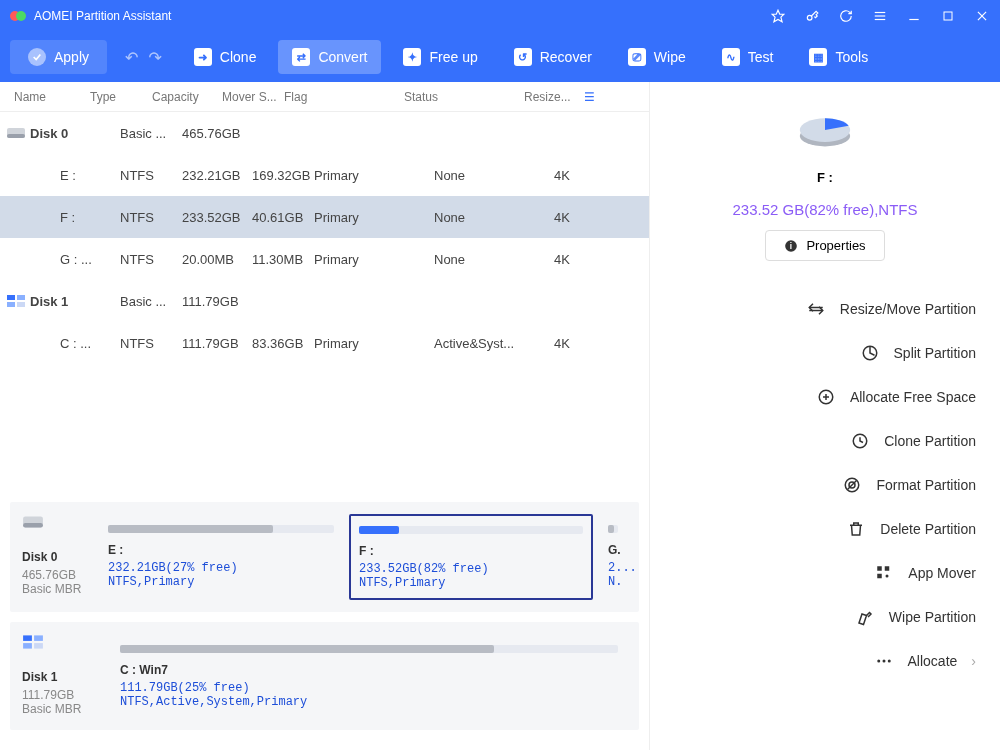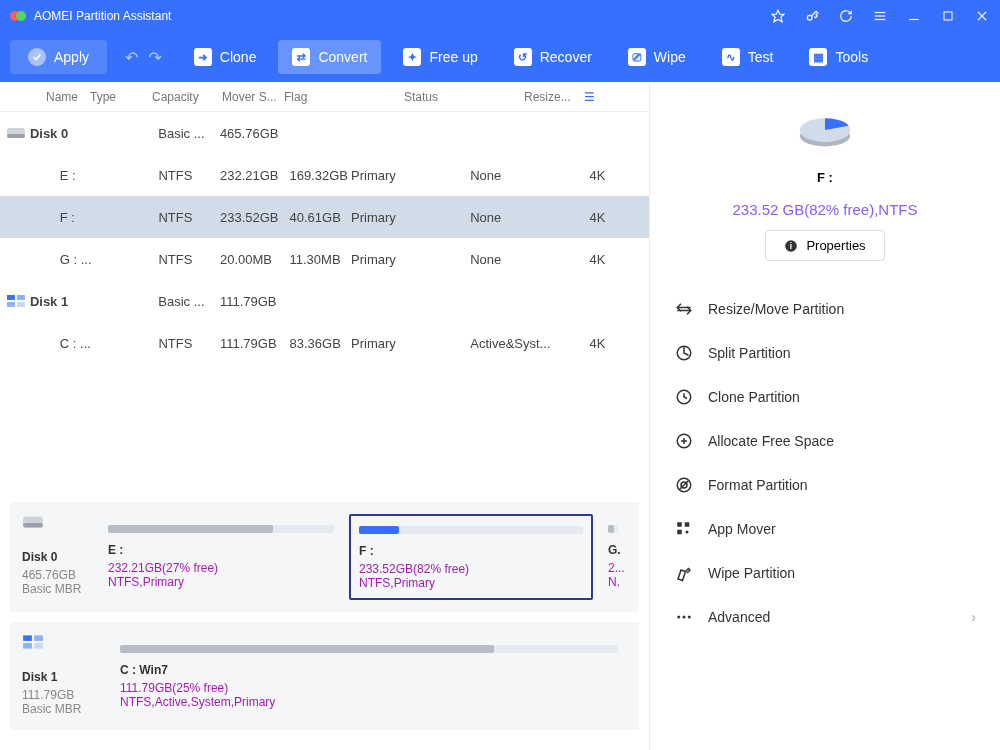--- a/index.html
+++ b/index.html
@@ -22,68 +22,68 @@
 .tool-btn.active { background: rgba(255,255,255,0.25); }
 .tool-ico { width: 18px; height: 18px; background: #fff; border-radius: 3px; display:flex; align-items:center; justify-content:center; color:#3670fc; font-size:11px; font-weight:bold; }
 
 
 .main { display: flex; height: 668px; }
 .left { width: 650px; border-right: 1px solid #eee; display:flex; flex-direction:column; }
 .right { width: 350px; padding: 20px; display:flex; flex-direction:column; }
 
 
 .list-head { display:flex; height: 30px; align-items:center; font-size: 12px; color:#777; border-bottom:1px solid #eee; }
-.col-name { width: 90px; padding-left: 46px;}
+.col-name { width: 90px; padding-left: 14px;}
 .col-type { width: 62px; }
 .col-cap { width: 70px; }
 .col-used { width: 62px; }
 .col-flag { width: 120px; }
 .col-status { width: 120px; }
 .col-align { width: 60px; }
 .col-menu { width: 26px; color:#3670fc; }
 
 
 .row { display:flex; height: 42px; align-items:center; font-size: 13px; color:#444; }
 .row.sel { background: #d2dbe8; }
 .disk-row .name { font-weight: bold; }
 .row .name { width: 90px; padding-left: 30px; }
 .row .disk-ico { width: 20px; height: 14px; margin-left: 6px; margin-right:4px; }
 .row.disk-row { padding-left: 0; }
 .row.disk-row .name { padding-left: 0; }
 .row .drive-ico-sp { width: 30px; }
-.row .type { width: 62px; margin-left: 39px; }
+.row .type { width: 62px; }
 .row .cap { width: 70px; }
 .row .used { width: 62px; }
 .row .flag { width: 120px; }
 .row .status { width: 120px; }
 .row .align { width: 60px; }
 
 
 .bottom-panels { padding: 10px; overflow:hidden; }
 .disk-card { background: #f5f6f8; border-radius: 2px; padding: 12px; margin-bottom: 10px; display:flex; gap: 12px; }
 .disk-info { width: 88px; font-size: 12px; color:#333; }
 .disk-info .dname { font-weight: bold; color:#333; margin-bottom:4px; margin-top: 20px; }
 .disk-info .dgrey { color:#888; }
 .parts-row { display:flex; gap: 6px; flex:1; }
 .part-block { border: 1px solid transparent; border-radius: 2px; padding: 8px; font-size: 12px; }
 .part-block .bar { height: 8px; background:#e6e9f0; border-radius: 2px; position:relative; margin-bottom: 10px; margin-top: 2px;}
 .part-block .bar .fill { position:absolute; left:0; top:0; height:100%; background:#3670fc; border-radius:2px; }
 .part-block .bar .fill.grey { background:#b8bcc4; }
 .part-block .pn { font-weight:bold; color:#333; margin-bottom:4px; }
-.part-block .pg { color:#a21caf; }
+.part-block .pg { color:#1d4ed8;font-family:Liberation Mono, monospace; }
 .part-block.sel { border: 2px solid #2a3896; }
 
 
 .pie-wrap { text-align:center; }
 .pie { width: 74px; height: 60px; margin: 0 auto; }
 .rtitle { font-weight:bold; margin-top: 8px; font-size: 13px; }
 .rsub { color:#8b5cf6; font-size: 15px; margin-top:16px; }
 .prop-btn { display:inline-flex; align-items:center; gap:8px; border:1px solid #ddd; border-radius:4px; padding:7px 18px; margin-top:12px; font-size:13px; }
 
-.actions { margin-top: 26px; display:flex; flex-direction:column; }
+.actions { margin-top: 26px; display:flex; flex-direction:column;align-items:flex-end; }
 .action { display:flex; align-items:center; gap: 14px; padding: 12px 4px; font-size: 14px; color:#333; cursor:pointer; }
 .action .aicon { width: 20px; height: 20px; display:flex; align-items:center; justify-content:center; color:#555; }
 .action:last-child .chev { margin-left:auto; color:#aaa; }
 
 svg { display:block; }
 </style>
 </head>
 <body>
 
 <div class="titlebar">
@@ -379,43 +379,51 @@
               <circle cx="12" cy="12" r="9"></circle>
               <path d="M12 3v9l6 3"></path>
             </svg>
           </span>
           <span>Split Partition</span>
         </div>
         <div class="action">
           <span class="aicon">
             <svg width="18" height="18" viewBox="0 0 24 24" fill="none" stroke="#333" stroke-width="2">
               <circle cx="12" cy="12" r="9"></circle>
+              <path d="M8 12h8M12 8v8"></path>
+            </svg>
+          </span>
+          <span>Allocate Free Space</span>
+        </div>
+        <div class="action">
+          <span class="aicon">
+            <svg width="18" height="18" viewBox="0 0 24 24" fill="none" stroke="#333" stroke-width="2">
+              <circle cx="12" cy="12" r="9"></circle>
               <polyline points="12,7 12,12 16,14"></polyline>
             </svg>
           </span>
           <span>Clone Partition</span>
-        </div>
-        <div class="action">
-          <span class="aicon">
-            <svg width="18" height="18" viewBox="0 0 24 24" fill="none" stroke="#333" stroke-width="2">
-              <circle cx="12" cy="12" r="9"></circle>
-              <path d="M8 12h8M12 8v8"></path>
-            </svg>
-          </span>
-          <span>Allocate Free Space</span>
         </div>
         <div class="action">
           <span class="aicon">
             <svg width="18" height="18" viewBox="0 0 24 24" fill="none" stroke="#333" stroke-width="2">
               <circle cx="12" cy="12" r="9"></circle>
               <circle cx="12" cy="12" r="4"></circle>
               <line x1="18" y1="6" x2="6" y2="18"></line>
             </svg>
           </span>
           <span>Format Partition</span>
+        </div>
+        <div class="action">
+          <span class="aicon">
+            <svg width="18" height="18" viewBox="0 0 24 24" fill="none" stroke="#333" stroke-width="2">
+              <path d="M4 7h16M9 7V4h6v3M6 7l1 13h10l1-13"></path>
+            </svg>
+          </span>
+          <span>Delete Partition</span>
         </div>
         <div class="action">
           <span class="aicon">
             <svg width="18" height="18" viewBox="0 0 24 24" fill="#333">
               <rect x="3" y="3" width="6" height="6"></rect>
               <rect x="13" y="3" width="6" height="6"></rect>
               <rect x="3" y="13" width="6" height="6"></rect>
               <circle cx="16" cy="16" r="2"></circle>
             </svg>
           </span>
@@ -431,18 +439,18 @@
           <span>Wipe Partition</span>
         </div>
         <div class="action">
           <span class="aicon">
             <svg width="18" height="18" viewBox="0 0 24 24" fill="#333">
               <circle cx="5" cy="12" r="2"></circle>
               <circle cx="12" cy="12" r="2"></circle>
               <circle cx="19" cy="12" r="2"></circle>
             </svg>
           </span>
-          <span>Advanced</span>
+          <span>Allocate</span>
           <span class="chev">›</span>
         </div>
       </div>
   </div>
 </div>
 
 </body></html>

